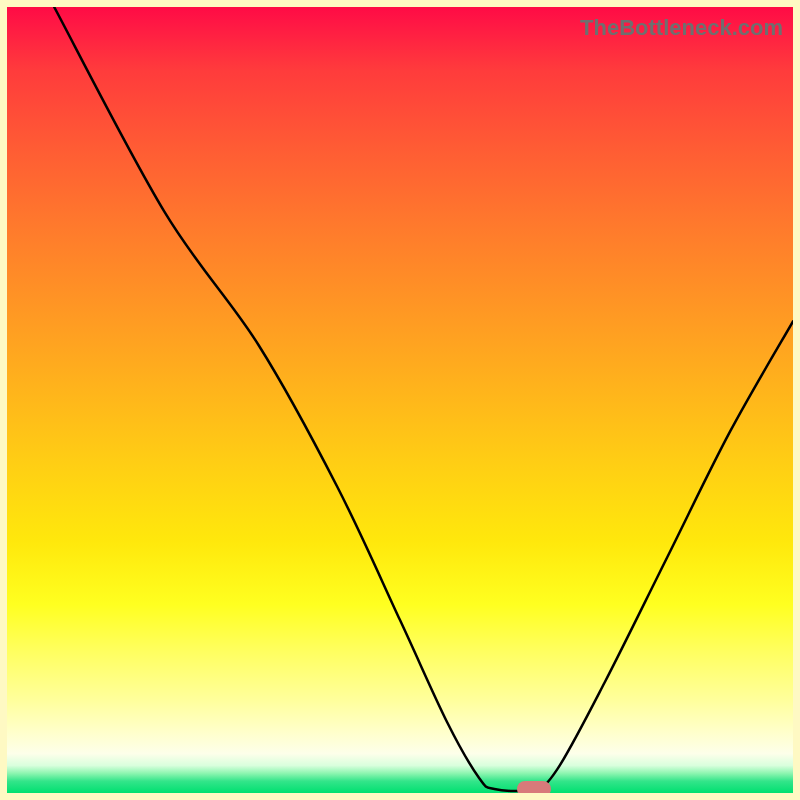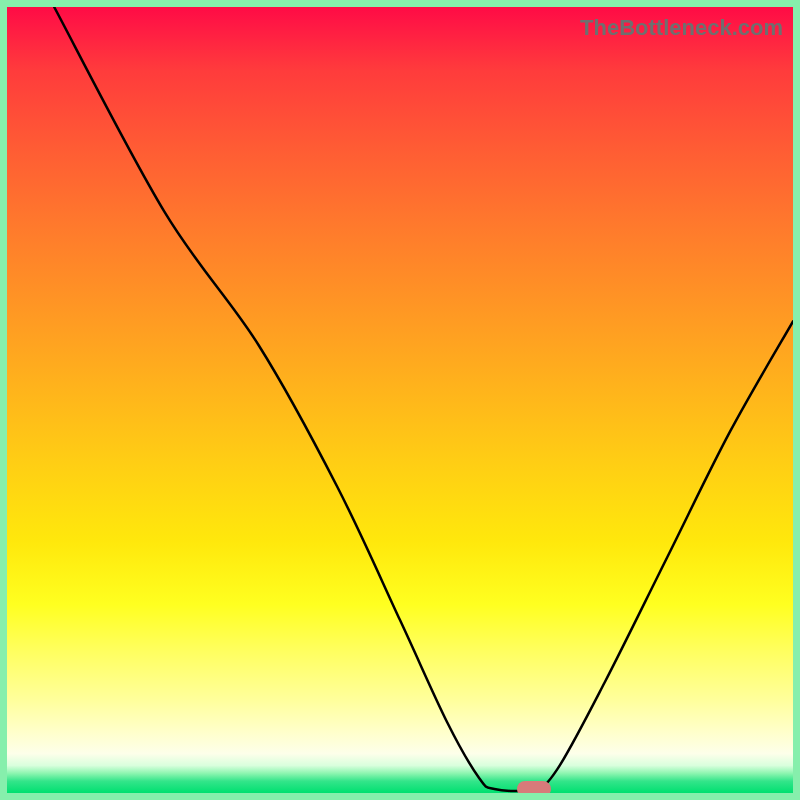--- a/index.html
+++ b/index.html
@@ -7,21 +7,21 @@
     padding: 0;
     width: 800px;
     height: 800px;
     overflow: hidden;
     background: #000;
     font-family: Arial, Helvetica, sans-serif;
   }
   .chart-outer {
     width: 800px;
     height: 800px;
-    background: #86efac;
+    background: #fef9c3;
     position: relative;
   }
   .plot-area {
     position: absolute;
     left: 7px;
     top: 7px;
     width: 786px;
     height: 786px;
     overflow: hidden;
   }

